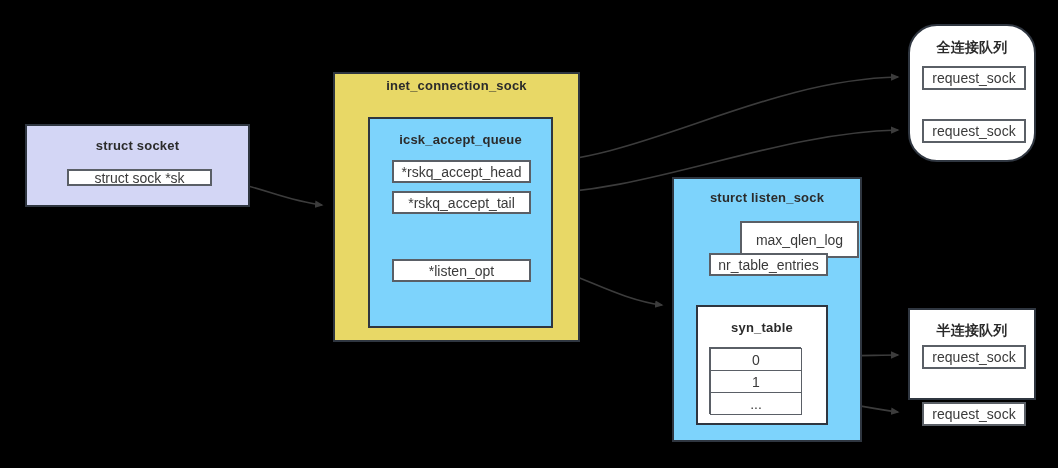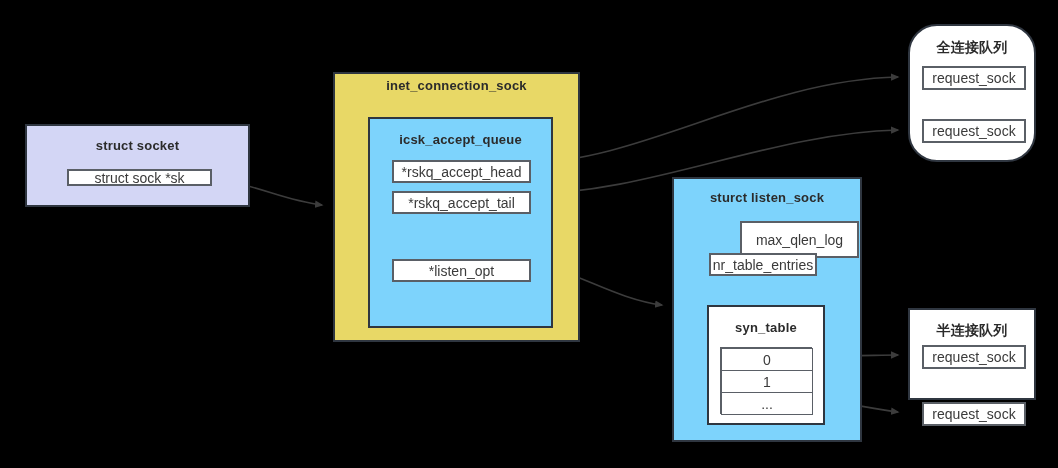--- a/index.html
+++ b/index.html
@@ -118,23 +118,23 @@
       <div class="field" style="left:22px; top:41px; width:139px; height:23px;">*rskq_accept_head</div>
       <div class="field" style="left:22px; top:72px; width:139px; height:23px;">*rskq_accept_tail</div>
       <div class="field" style="left:22px; top:140px; width:139px; height:23px;">*listen_opt</div>
     </div>
   </div>
 
   <div class="box yel-light" style="left:672px; top:177px; width:190px; height:265px;">
     <div class="box-title" style="top:11px;">sturct listen_sock</div>
 
     <div class="field" style="left:35px; top:42px; width:119px; height:37px;margin-left:31px;">max_qlen_log</div>
-    <div class="field" style="left:35px; top:74px; width:108px; height:23px;">nr_table_entries</div>
+    <div class="field" style="left:35px; top:74px; width:119px; height:23px;">nr_table_entries</div>
 
-    <div class="box white" style="left:33px; top:126px; width:118px; height:120px;text-decoration:underline;">
+    <div class="box white" style="left:22px; top:126px; width:132px; height:120px;text-decoration:underline;">
       <div class="box-title" style="top:13px;">syn_table</div>
       <div class="cell-outer" style="left:11px; top:40px; width:92px; height:67px;">
         <div class="cell" style="left:-1px; top:-1px; width:92px; height:23px;">0</div>
         <div class="cell" style="left:-1px; top:21px; width:92px; height:23px;">1</div>
         <div class="cell" style="left:-1px; top:43px; width:92px; height:23px;">...</div>
       </div>
     </div>
   </div>
 
   <div class="box white" style="left:908px; top:24px; width:128px; height:138px;border-radius:29px;">

